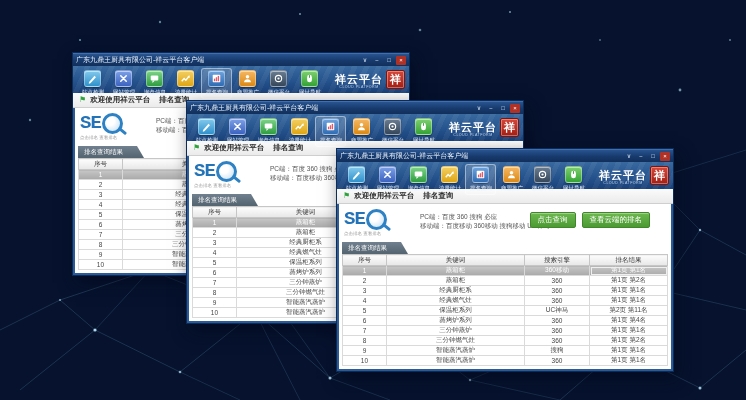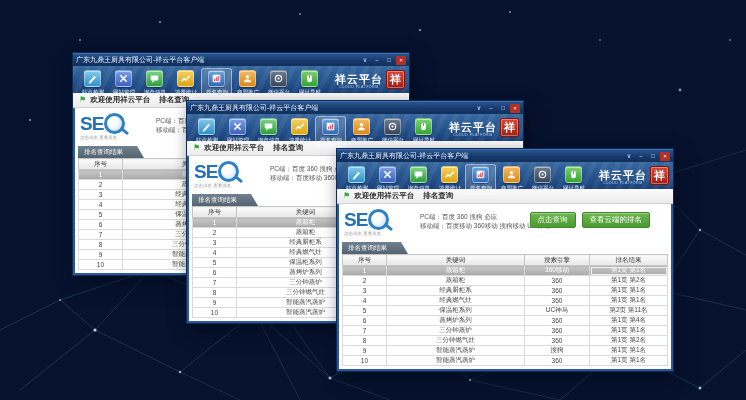--- a/index.html
+++ b/index.html
@@ -49,21 +49,21 @@
     background:linear-gradient(#fbfbfb,#ebebeb);border-bottom:1px solid #cfcfcf;}
   .flag{color:#2ea23c;font-size:8px;line-height:1;}
   .bc-welcome,.bc-page{font-size:7.5px;font-weight:bold;color:#2e2e2e;white-space:nowrap;}
   .bc-page{margin-left:5px;}
 
   .win-body{background:#fff;border-left:2px solid #2a5globals;border:2px solid #2b5b97;border-top:none;padding:2px 3px 3px 3px;}
 
   .seo-row{position:relative;height:33px;display:flex;align-items:flex-start;padding-top:3px;}
   .seo-logo{display:flex;flex-direction:column;margin-left:2px;width:62px;}
   .seo-se-wrap{display:flex;align-items:center;height:20px;}
-  .seo-se{font-size:19px;font-weight:bold;color:#2273b8;letter-spacing:-1px;line-height:1;}
+  .seo-se{font-size:19px;font-weight:bold;color:#2273b8;letter-spacing:-1px;line-height:1;font-family:Liberation Mono, monospace;}
   .seo-mag{width:15px;height:15px;border:3px solid #2e82c4;border-radius:50%;position:relative;margin-left:1px;
     background:radial-gradient(circle at 35% 35%,#ffffff 30%,#bcdcf2);}
   .seo-mag::after{content:"";position:absolute;width:8px;height:3px;background:#2e82c4;border-radius:1px;
     right:-7px;bottom:-2px;transform:rotate(40deg);}
   .seo-slogan{font-size:5px;color:#9a9a9a;white-space:nowrap;transform:scale(.9);transform-origin:left;margin-top:1px;}
   .engine-lines{margin-left:14px;margin-top:3px;}
   .engine-line{font-size:6.5px;color:#555;line-height:9px;white-space:nowrap;}
   .btn-row{position:absolute;right:18px;top:6px;display:flex;gap:6px;}
   .green-btn{height:14px;padding:0 7px;background:linear-gradient(#6cb84f,#4c9a33);border:1px solid #3f8729;border-radius:2px;
     color:#fff;font-size:7.5px;line-height:13px;white-space:nowrap;box-shadow:inset 0 1px 0 rgba(255,255,255,.35);}

